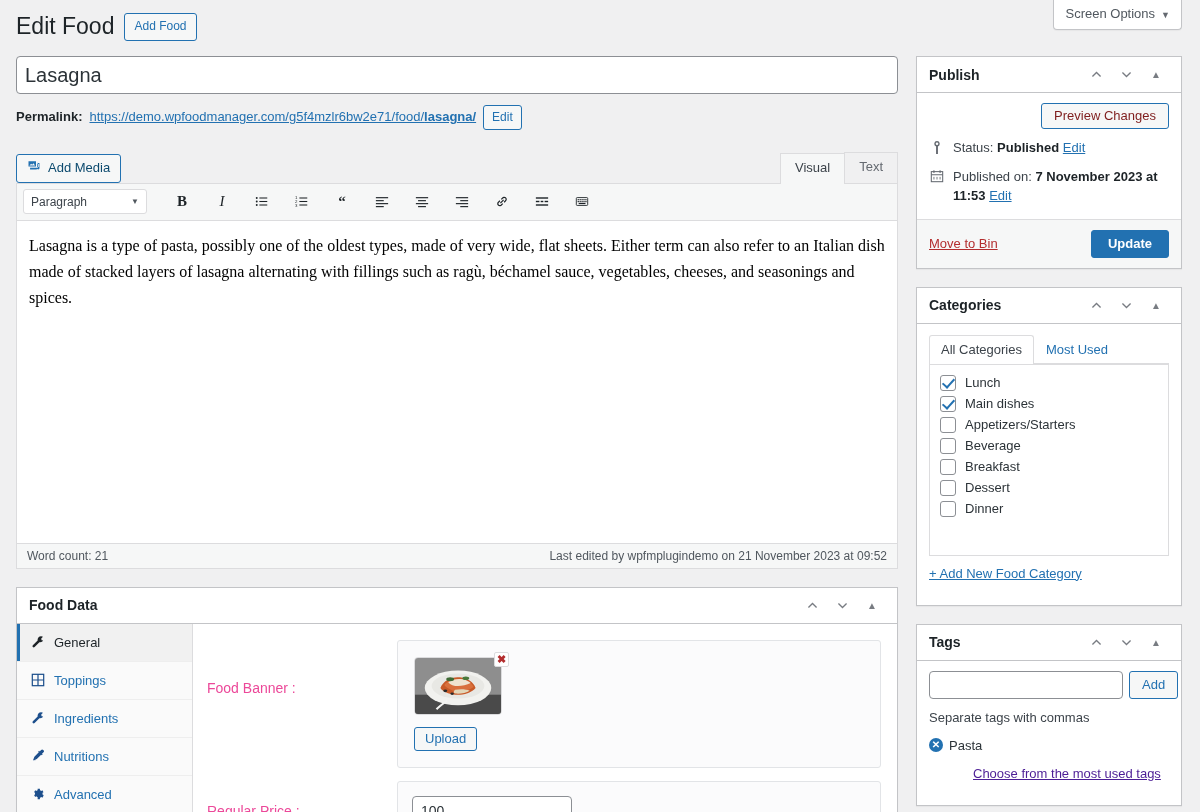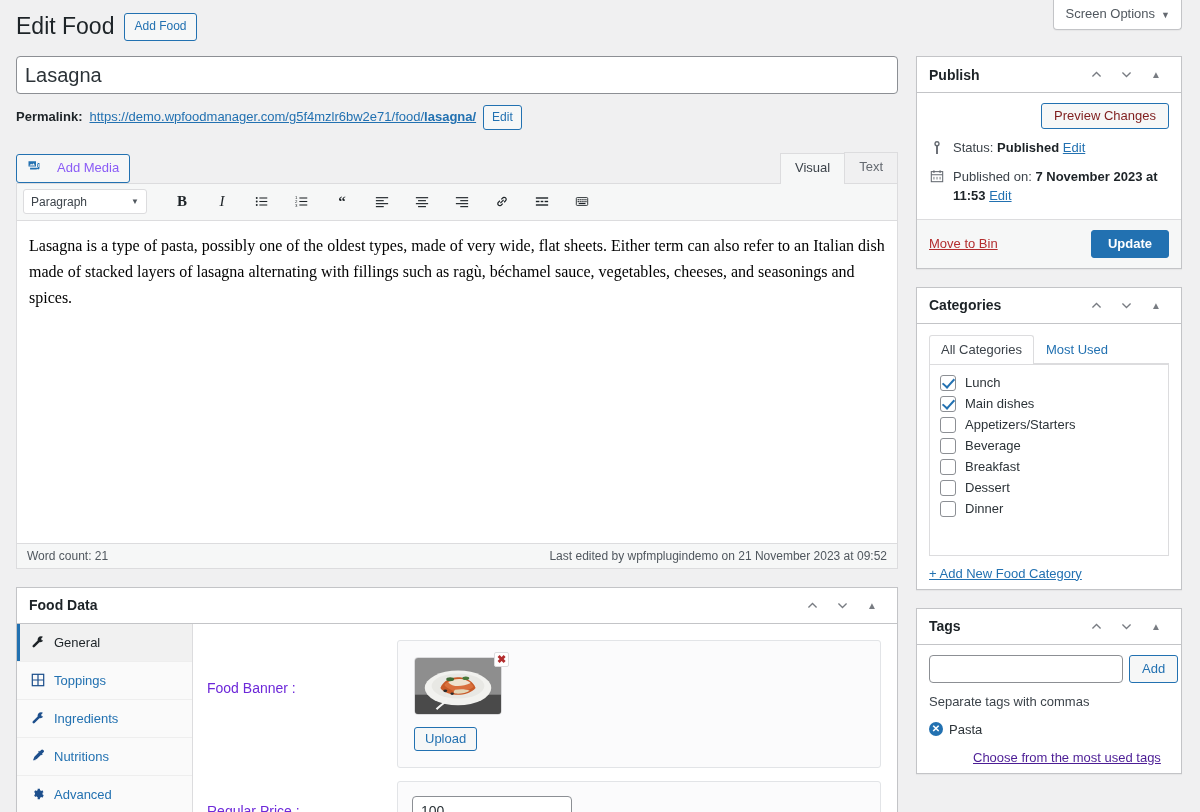--- a/index.html
+++ b/index.html
@@ -58,22 +58,22 @@
   .btn-small {
     background:#f6f7f7; border:1px solid #2271b1; color:#2271b1;
     border-radius:3px; padding:1px 8px 2px; font-size:12px;
     cursor:pointer; line-height:1.7;
   }
 
   
   .editor-wrap { margin-top:14px; }
   .media-row { display:flex; align-items:flex-end; justify-content:space-between; }
   .btn-media {
-    display:inline-flex; align-items:center; gap:15px;
-    background:#f6f7f7; border:1px solid #2271b1; color:#8b5cf6;
+    display:inline-flex; align-items:center; gap:6px;
+    background:#f6f7f7; border:1px solid #2271b1; color:#0c4a6e;
     border-radius:3px; padding:4px 10px 5px; font-size:13px; cursor:pointer;
   }
   .editor-tabs { display:flex; align-items:flex-end; }
   .editor-tab {
     border:1px solid #dcdcde; border-bottom:none; background:#f0f0f1;
     padding:5px 14px 6px; font-size:13px; color:#646970; cursor:pointer;
     margin-left:-1px; line-height:1.4;margin-top:8px;
   }
   .editor-tab.active { background:#f6f7f7; color:#3c434a; border-color:#dcdcde; position:relative; top:1px; }
 
@@ -136,21 +136,21 @@
   .fd-tab:last-child { border-bottom:none; }
   .fd-tab.active { background:#f1f1f1; color:#1d2327; font-weight:400; }
   .fd-tab.active::before {
     content:""; position:absolute; left:0; top:0; bottom:0; width:3px; background:#2271b1;
   }
   .fd-icon { width:15px; height:15px; display:flex; align-items:center; justify-content:center; color:#1d4f8c; }
   .fd-tab.active .fd-icon { color:#1d2327; }
 
   .fd-panel { flex:1; padding:16px 16px 0 14px; }
   .fd-field { display:flex; align-items:flex-start; }
-  .fd-label { width:190px; padding-top:40px; font-size:14px; color:#6d28d9; }
+  .fd-label { width:190px; padding-top:40px; font-size:14px; color:#ec4899; }
   .fd-control { flex:1; }
   .fd-box {
     border:1px solid #e2e4e7; background:#fbfbfc; border-radius:3px;
     padding:16px; min-height:96px;
   }
   .thumb-wrap { position:relative; width:88px; }
   .thumb {
     width:88px; height:58px; border-radius:4px; overflow:hidden;
     border:1px solid #dcdcde; display:block;
   }
@@ -170,21 +170,21 @@
     border:1px solid #e2e4e7; background:#fbfbfc; border-radius:3px;
     padding:14px; min-height:60px;
   }
   .price-input {
     width:160px; height:30px; border:1px solid #8c8f94; border-radius:4px;
     padding:3px 8px; font-size:14px; color:#2c3338; background:#fff;
     font-family:"Liberation Sans", sans-serif; outline:none;
   }
 
   
-  .side-box-body { padding:10px 12px 8px; }
+  .side-box-body { padding:10px 12px 24px; }
   .pub-top { display:flex; justify-content:flex-end; padding:10px 12px 0; }
   .btn-preview {
     background:#f6f7f7; border:1px solid #2271b1; color:#7f1d1d;
     border-radius:3px; padding:4px 12px 5px; font-size:13px; cursor:pointer;
   }
   .pub-row { display:flex; align-items:flex-start; gap:8px; padding:9px 12px 0; font-size:13px; color:#3c434a; line-height:1.5; }
   .pub-icon { width:16px; height:17px; flex:none; display:flex; align-items:center; justify-content:center; color:#646970; margin-top:1px; }
   .pub-row b { color:#1d2327; font-weight:700; }
   .pub-actions {
     display:flex; align-items:center; justify-content:space-between;

